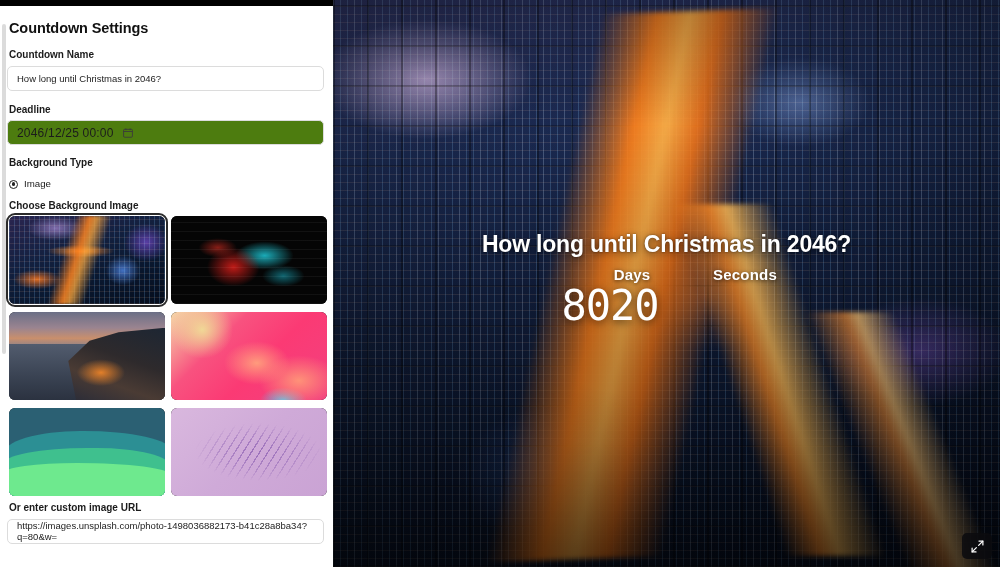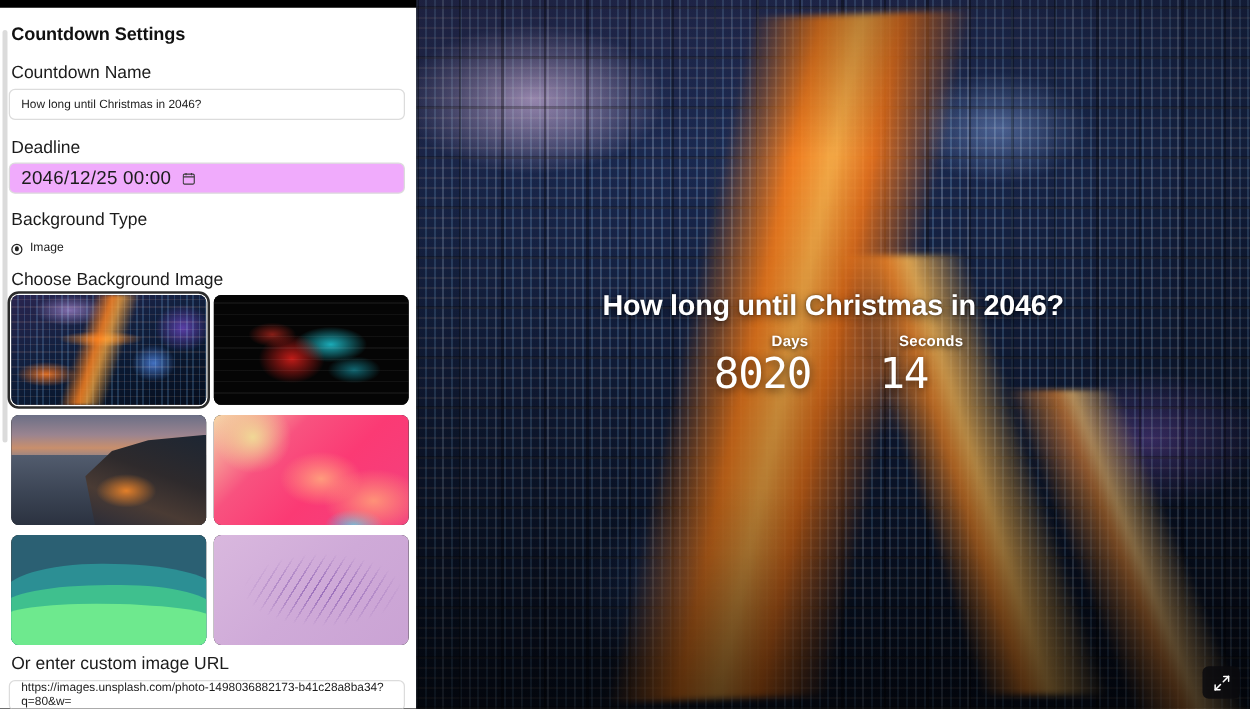--- a/index.html
+++ b/index.html
@@ -44,46 +44,47 @@
     padding: 14px 9px 0 7px;
   }
   .panel-title {
     font-size: 14.5px;
     font-weight: bold;
     color: #111;
     margin: 0 0 13px 2px;
     letter-spacing: -0.1px;
   }
   .field-label {
-    font-size: 14px;
+    font-size: 10px;
     color: #1b1b1b;
     margin: 0 0 4px 2px;
     line-height: 1.25;
+    font-weight: bold;
   }
   .text-input {
     width: 317px;
     height: 25px;
     border: 1px solid #dcdcdc;
     border-radius: 5px;
     background: #fff;
     font-size: 9.5px;
     color: #1c1c1c;
     padding: 0 9px;
     display: flex;
     align-items: center;
     margin-bottom: 13px;
     font-family: "Liberation Sans", sans-serif;
   }
   .date-input {
     width: 317px;
     height: 25px;
     border: 1px solid #dcdcdc;
     border-radius: 5px;
-    background: #f0abfc;
-    font-size: 15px;
+    background: #4d7c0f;
+    font-size: 12px;
     color: #1c1c1c;
     padding: 0 9px;
     display: flex;
     align-items: center;
     margin-bottom: 12px;
   }
   .date-value { letter-spacing: 0.2px; }
   .cal-icon {
     margin-left: 9px;
     width: 10px; height: 10px;
@@ -356,32 +357,32 @@
     display: flex;
     justify-content: center;
     align-items: flex-start;
     gap: 0px;
   }
   .cd-unit {
     width: 113px;
     text-align: center;
   }
   .cd-unit-label {
-    font-size: 12px;
+    font-size: 15px;
     font-weight: bold;
     color: #ffffff;
     letter-spacing: .2px;
     text-shadow: 0 1px 4px rgba(0,0,0,.7);
     margin-bottom: 1px;
     line-height: 1.2;
     padding-left: 44px;
   }
   .cd-unit-value {
     font-family: "DejaVu Sans Mono", "Liberation Mono", monospace;
-    font-size: 34px;
+    font-size: 42px;
     font-weight: normal;
     color: #ffffff;
     line-height: 1.02;
     letter-spacing: -1px;
     text-shadow: 0 2px 8px rgba(0,0,0,.6);
   }
 
   .fullscreen-btn {
     position: absolute;
     right: 8px; bottom: 8px;
@@ -479,21 +480,20 @@
 
     <div class="countdown">
       <div class="cd-title">How long until Christmas in 2046?</div>
       <div class="cd-units">
         <div class="cd-unit">
           <div class="cd-unit-label">Days</div>
           <div class="cd-unit-value">8020</div>
         </div>
         <div class="cd-unit">
           <div class="cd-unit-label">Seconds</div>
-          <div class="cd-unit-value">14</div>
         </div>
       </div>
     </div>
 
     <div class="fullscreen-btn" title="Fullscreen">
       <span>
         <svg width="13" height="13" viewBox="0 0 14 14">
           <path d="M8.6 1.2 h4.2 v4.2" fill="none" stroke="#ffffff" stroke-width="1.3" stroke-linecap="round" stroke-linejoin="round"></path>
           <path d="M12.8 1.2 L8.2 5.8" stroke="#ffffff" stroke-width="1.3" stroke-linecap="round"></path>
           <path d="M5.4 12.8 h-4.2 v-4.2" fill="none" stroke="#ffffff" stroke-width="1.3" stroke-linecap="round" stroke-linejoin="round"></path>

